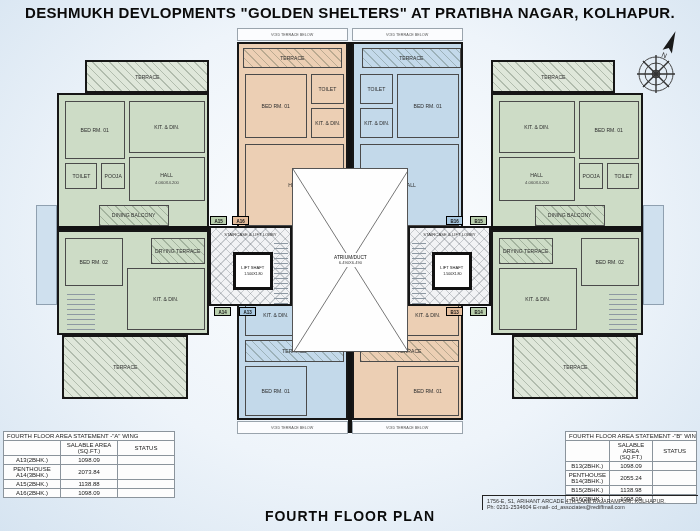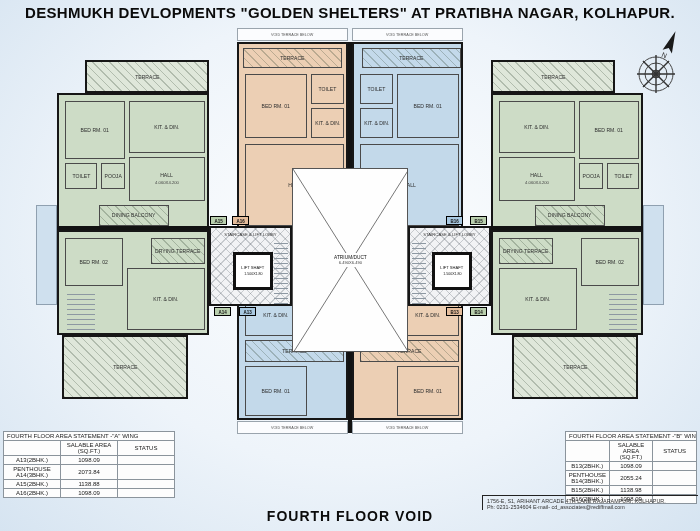--- a/index.html
+++ b/index.html
@@ -427,20 +427,20 @@
           <td></td>
         </tr>
     <tr>
           <td>B16(2BHK.)</td>
           <td>1098.09</td>
           <td></td>
         </tr>
   </tbody>
     </table>
 
-  <div class="plan-title">FOURTH FLOOR VOID</div>
+  <div class="plan-title">FOURTH FLOOR PLAN</div>
 
   <div class="firm">
     <div class="ln">1756-E, S1, ARIHANT ARCADE 4TH LANE RAJARAMPURI, KOLHAPUR.</div>
     <div class="ln">Ph: 0231-2534604   E-mail- cd_associates@rediffmail.com</div>
   </div>
 
 </div>
 
 </body></html>

